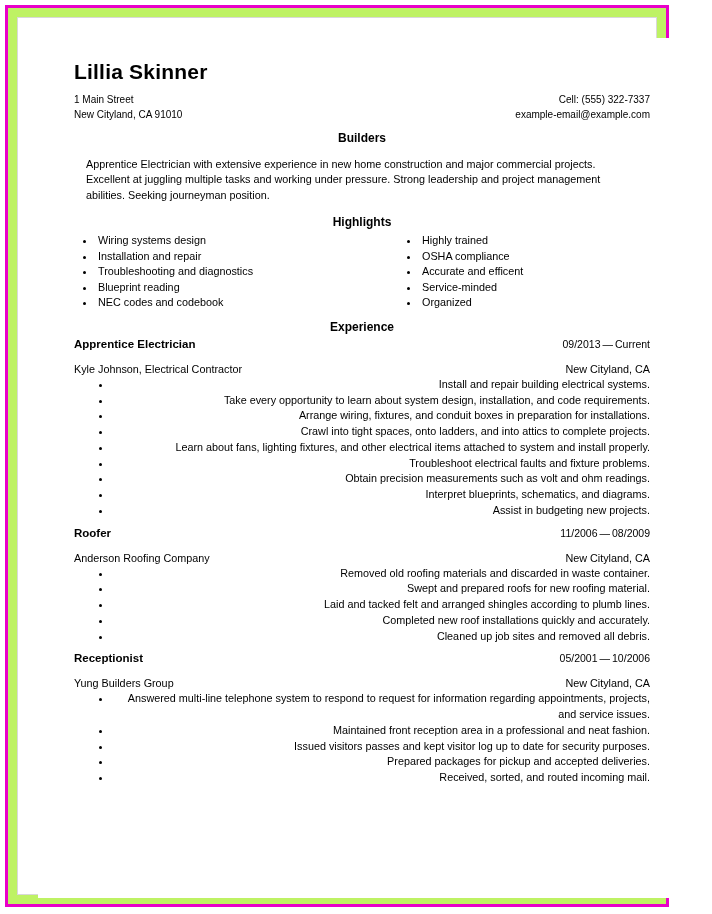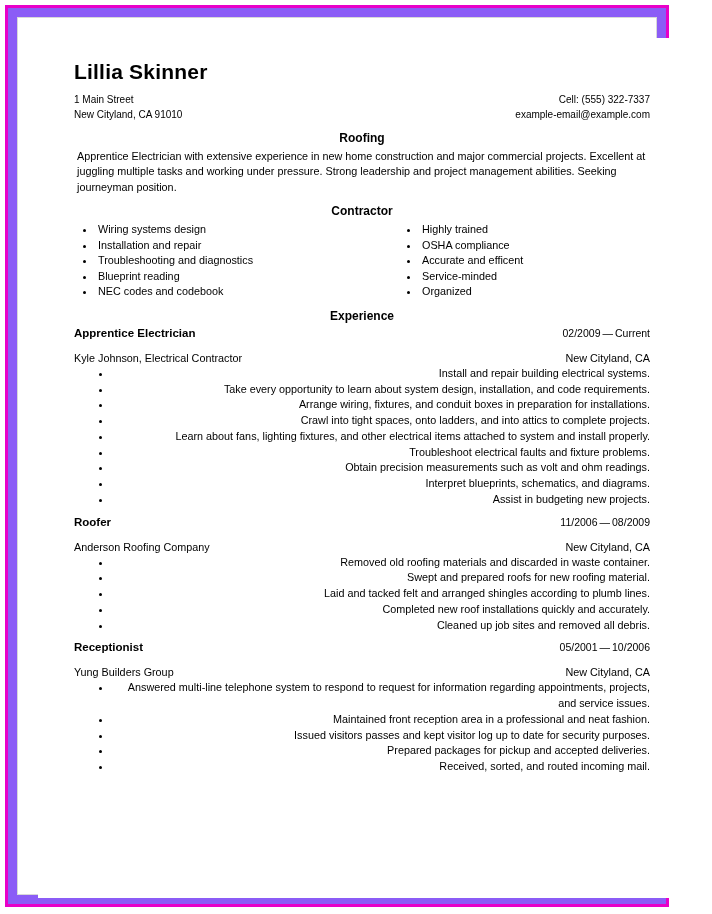--- a/index.html
+++ b/index.html
@@ -16,21 +16,21 @@
   }
   
   .frame-outer {
     position: absolute;
     left: 5px;
     top: 5px;
     width: 664px;
     height: 902px;
     border: 3px solid #e800c8;
     box-sizing: border-box;
-    background: #8b5cf6;
+    background: #bef264;
   }
   .frame-inner {
     position: absolute;
     left: 9px;
     top: 9px;
     right: 9px;
     bottom: 9px;
     border: 1px solid #d8d8d8;
     box-sizing: border-box;
     background: #ffffff;
@@ -73,21 +73,21 @@
     text-align: center;
     font-weight: bold;
     font-size: 12px;
     margin: 9px 0 4px 0;
   }
 
   .summary-text {
     font-size: 10.8px;
     line-height: 1.42;
     text-align: left;
-    margin: 3px;
+    margin: 12px;
   }
 
   .highlights {
     display: flex;
     margin-top: 0;
   }
   .hl-col {
     width: 50%;
     box-sizing: border-box;
   }
@@ -154,24 +154,24 @@
         <div class="contact-left">
           <div>1 Main Street</div>
           <div>New Cityland, CA 91010</div>
         </div>
         <div class="contact-right">
           <div>Cell: (555) 322-7337</div>
           <div>example-email@example.com</div>
         </div>
       </div>
 
-      <div class="section-title">Roofing</div>
+      <div class="section-title">Builders</div>
       <p class="summary-text">Apprentice Electrician with extensive experience in new home construction and major commercial projects. Excellent at juggling multiple tasks and working under pressure. Strong leadership and project management abilities. Seeking journeyman position.</p>
 
-      <div class="section-title">Contractor</div>
+      <div class="section-title">Highlights</div>
       <div class="highlights">
         <div class="hl-col">
           <ul>
             <li>Wiring systems design</li>
             <li>Installation and repair</li>
             <li>Troubleshooting and diagnostics</li>
             <li>Blueprint reading</li>
             <li>NEC codes and codebook</li>
           </ul>
         </div>
@@ -185,21 +185,21 @@
           </ul>
         </div>
       </div>
 
       <div class="section-title">Experience</div>
 
       <div class="job">
         <div class="job-head">
           <div class="job-title">Apprentice Electrician</div>
           <div class="job-dates">
-            <span>02/2009</span><span class="sep-dash">—</span><span>Current</span>
+            <span>09/2013</span><span class="sep-dash">—</span><span>Current</span>
           </div>
         </div>
         <div class="job-sub">
           <div>Kyle Johnson, Electrical Contractor</div>
           <div>New Cityland, CA</div>
         </div>
         <div class="job-bullets">
           <ul>
             <li>Install and repair building electrical systems.</li>
             <li>Take every opportunity to learn about system design, installation, and code requirements.</li>

